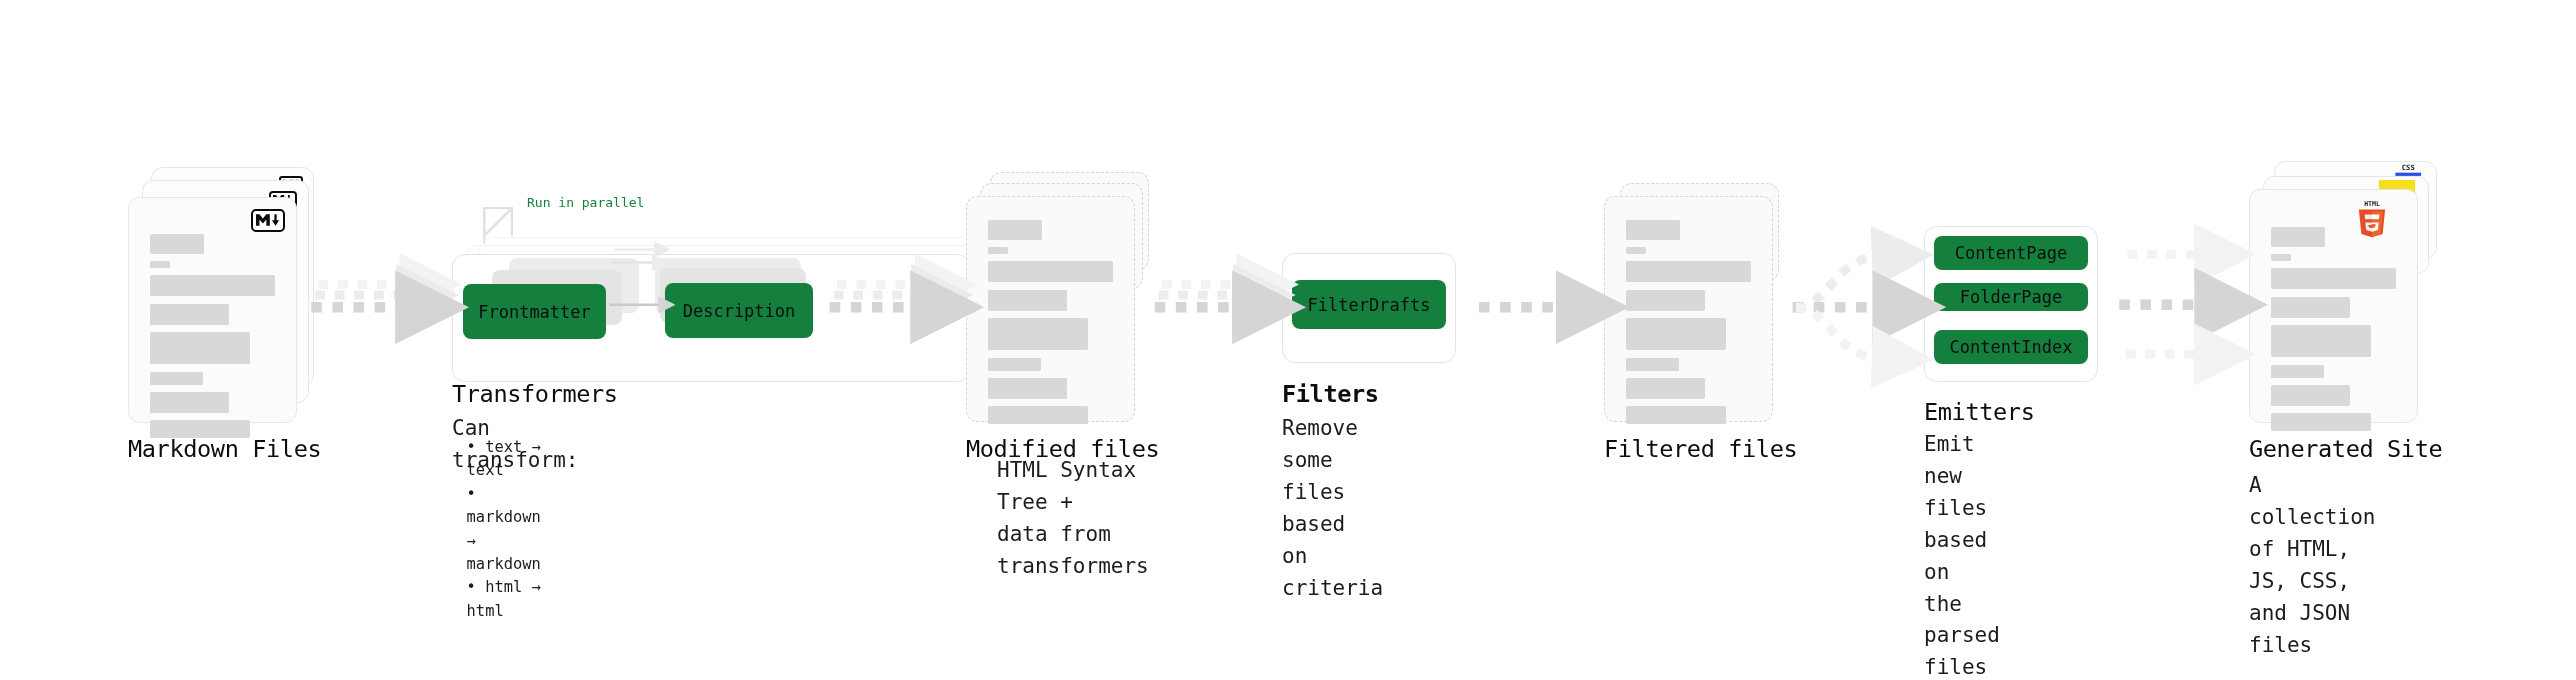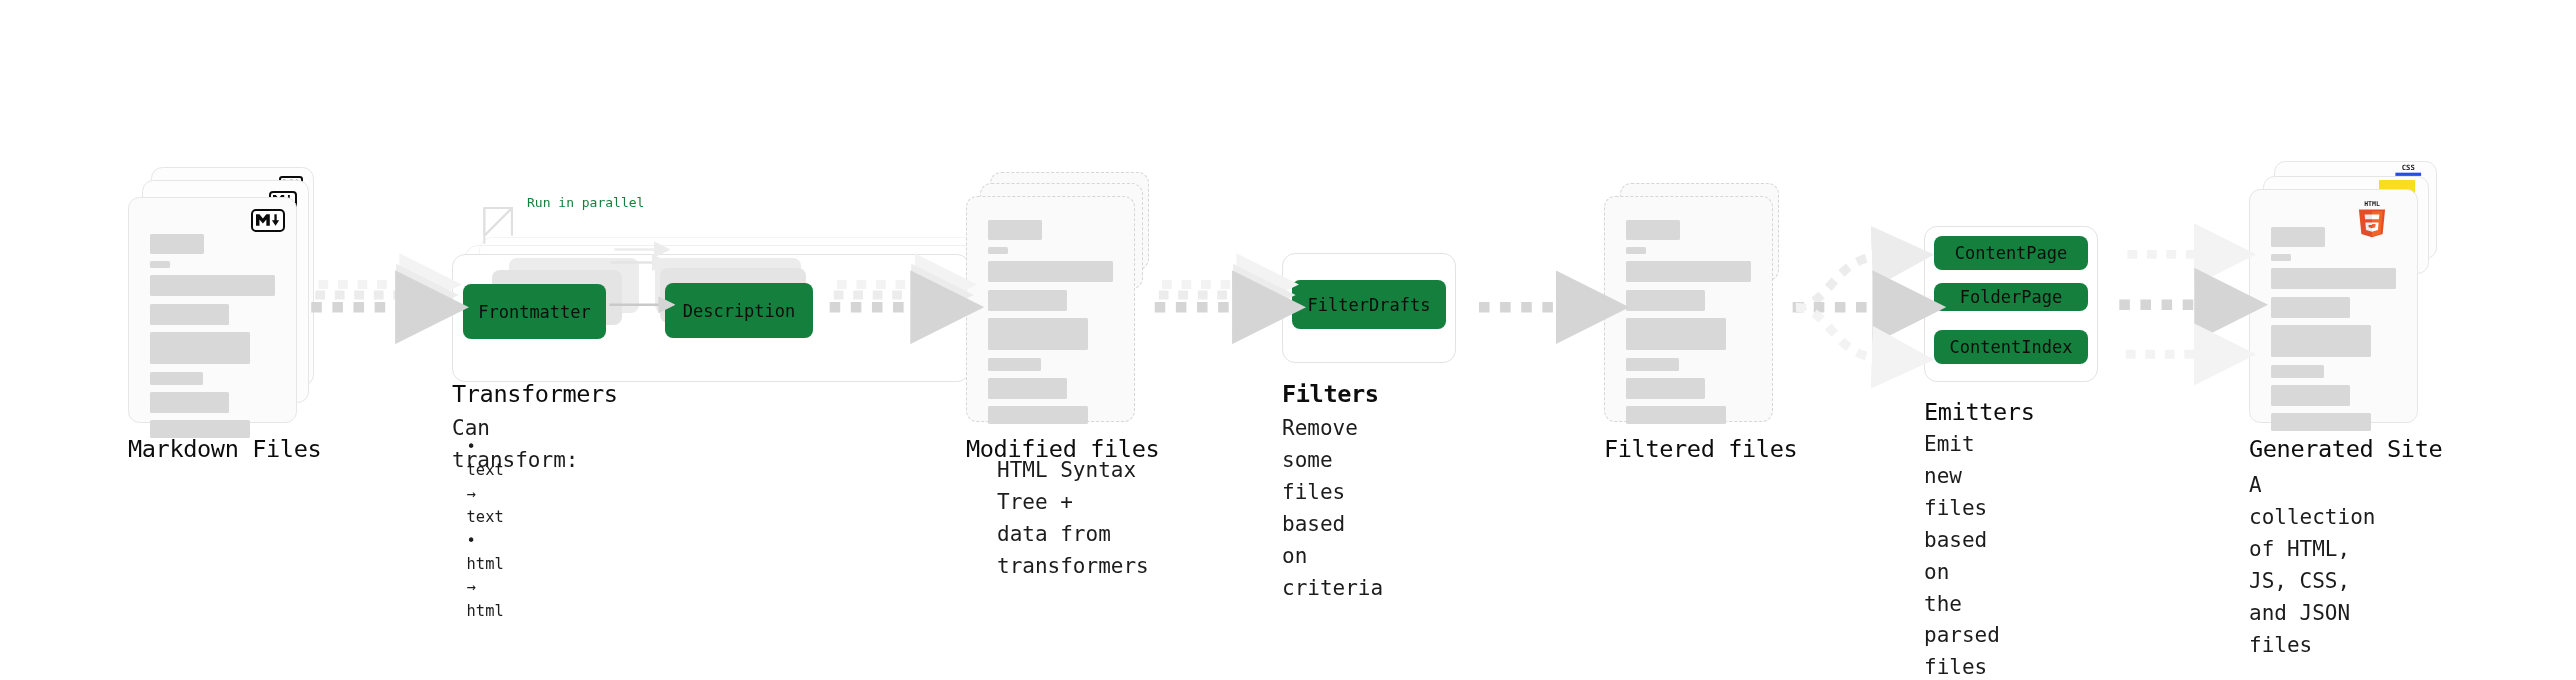--- a/index.html
+++ b/index.html
@@ -168,20 +168,21 @@
     <div class="pill g2" style="left:492px;top:270px;width:130px;height:55px;"></div>
     <div class="pill g2" style="left:660px;top:268px;width:146px;height:55px;"></div>
 
     <div class="pill" style="left:463px;top:284px;width:143px;height:55px;">Frontmatter</div>
     <div class="pill" style="left:665px;top:283px;width:148px;height:55px;">Description</div>
 
     <div class="title" style="left:452px;top:380px;">Transformers</div>
     <div class="desc" style="left:452px;top:413px;">Can transform:</div>
     <div class="bullets" style="left:452px;top:436px;">
       <div class="bl">• text → text</div>
+      <div class="bl">• markdown → markdown</div>
       <div class="bl">• html → html</div>
     </div>
   </div>
 
   <div class="node">
     <div class="card dashed" style="left:990px;top:172px;width:159px;height:98px;"></div>
     <div class="card dashed" style="left:980px;top:183px;width:163px;height:106px;"></div>
     <div class="card dashed" style="left:966px;top:196px;width:169px;height:226px;">
       <div class="card-lines" style="top:23px;">
         <div class="ln" style="width:54px;height:19.5px;"></div>

